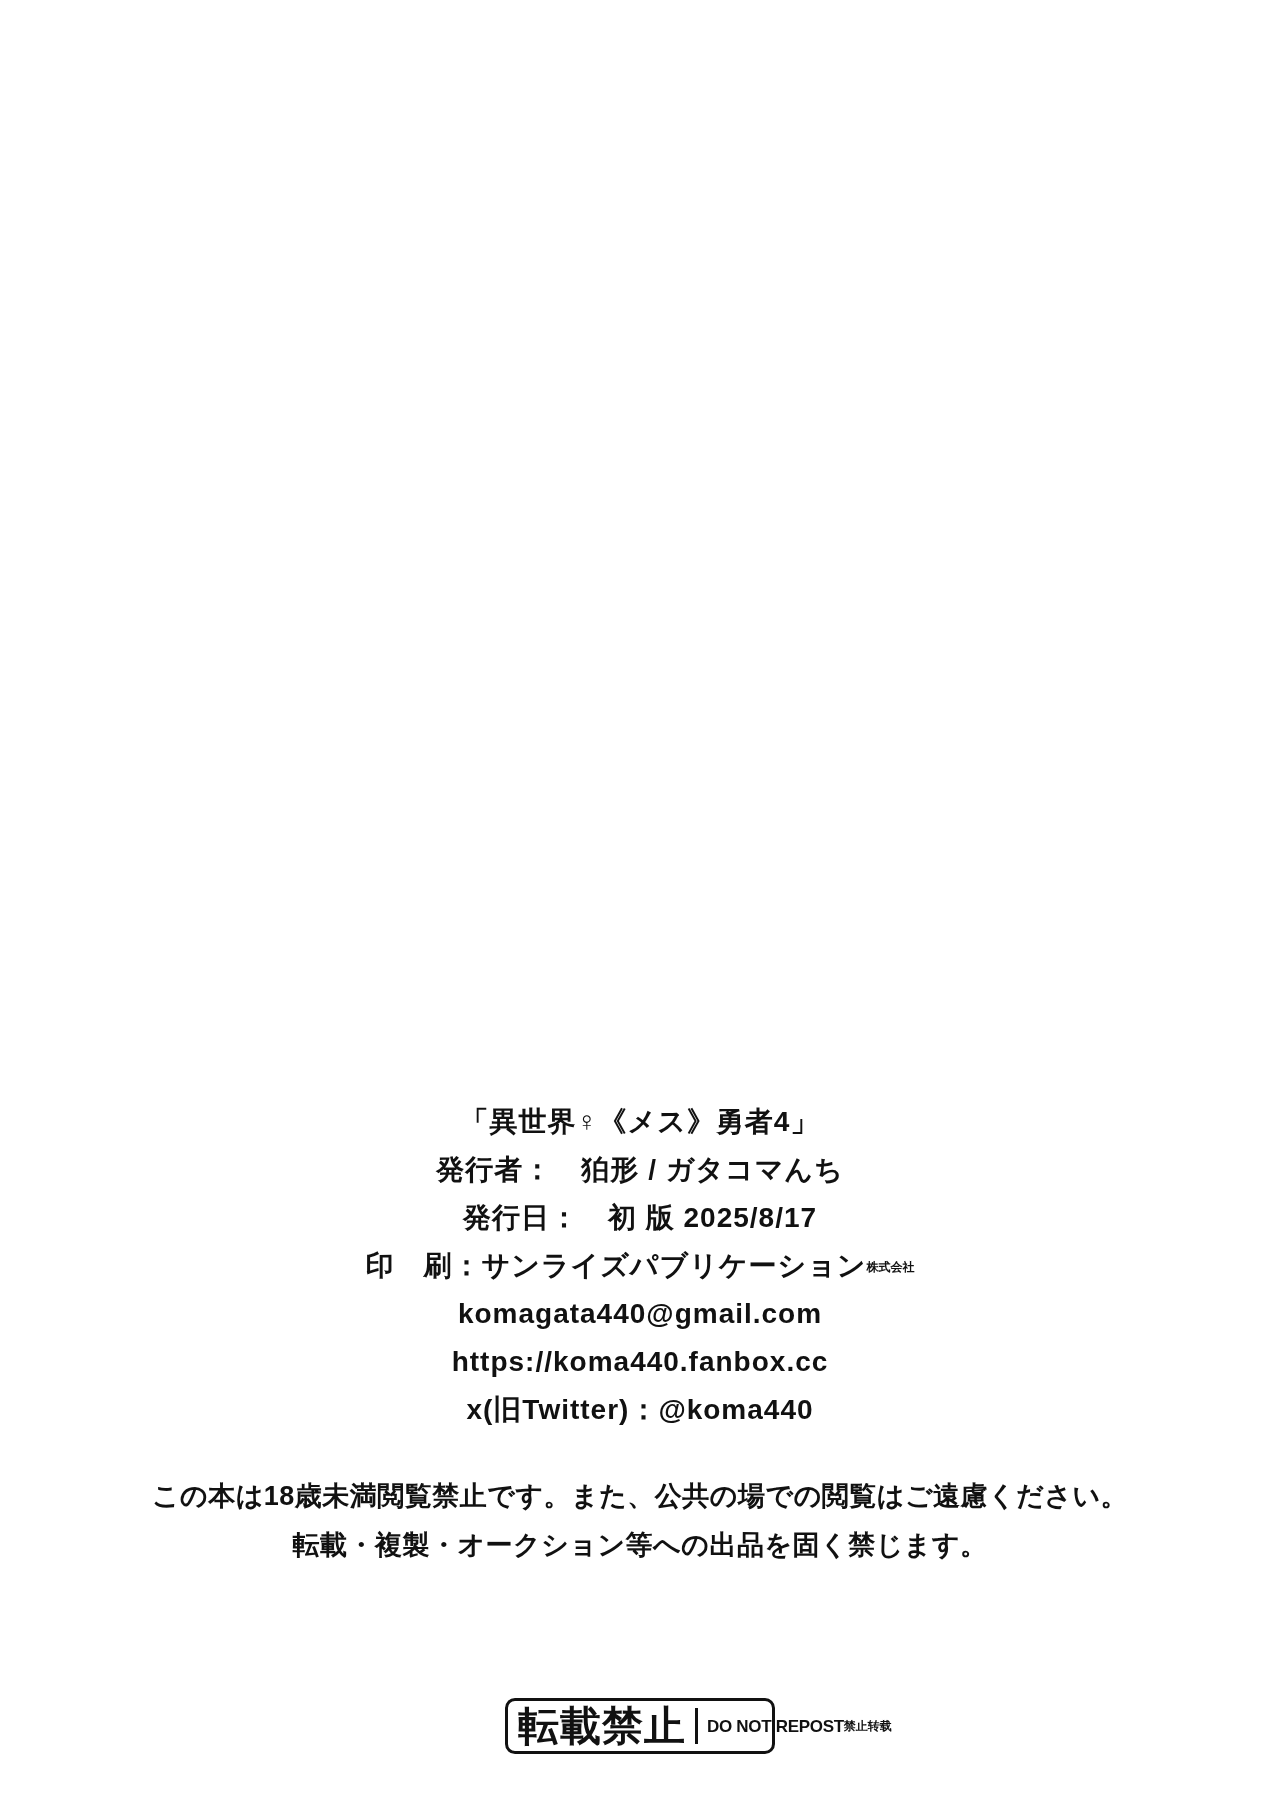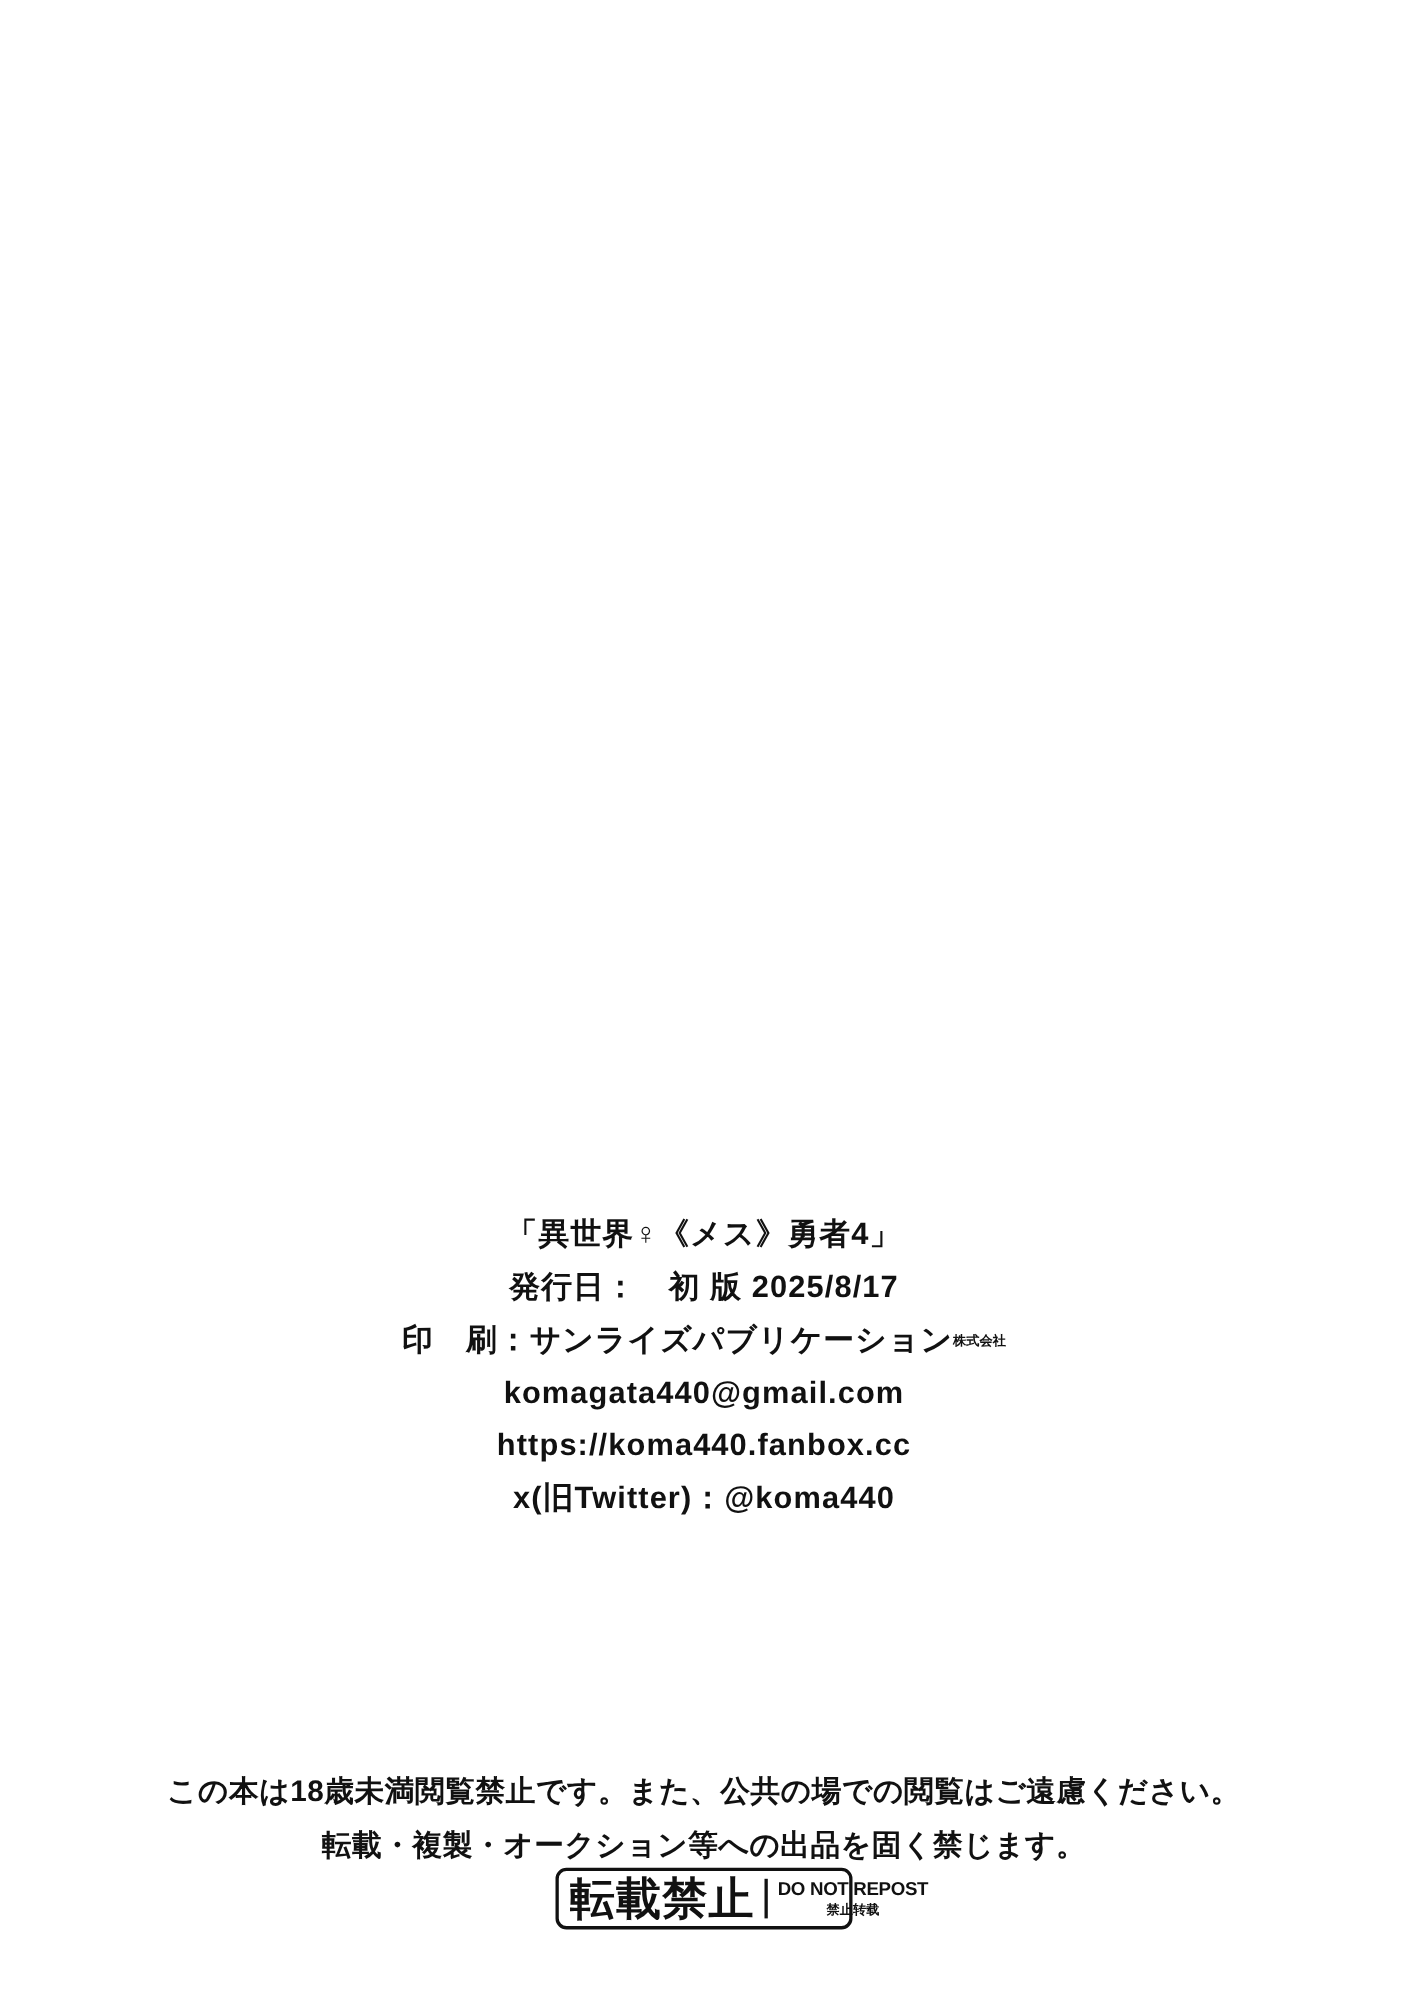--- a/index.html
+++ b/index.html
@@ -30,21 +30,21 @@
     display: inline-flex;
     flex-direction: row;
     font-size: 12px;
     line-height: 13px;
     letter-spacing: 0;
     vertical-align: 4px;
     text-align: left;
   }
   .notice {
     position: absolute;
-    top: 1588px;
+    top: 1456px;
     left: 0;
     right: 0;
     text-align: center;
     font-size: 27px;
     line-height: 49px;
     letter-spacing: 0.5px;
   }
   .repost-badge {
     position: absolute;
     top: 1682px;
@@ -67,43 +67,44 @@
     white-space: nowrap;
   }
   .badge-divider {
     width: 3px;
     height: 36px;
     background: #111111;
     flex: 0 0 auto;
   }
   .badge-right {
     display: flex;
-    flex-direction: column;
+    flex-direction: row;
     justify-content: center;
-    text-align: center;
+    text-align: right;
   }
   .badge-en {
     font-size: 17px;
     line-height: 19px;
     letter-spacing: -0.3px;
     white-space: nowrap;
   }
   .badge-cn {
     font-size: 12px;
     line-height: 18px;
     white-space: nowrap;
   }
 </style>
 </head>
 <body>
 
 <div class="page">
 
   <div class="colophon">
     <div class="line">「異世界♀《メス》勇者4」</div>
+    <div class="line"><span>発行者：　</span><span>狛形 / ガタコマんち</span></div>
     <div class="line"><span>発行日：　</span><span>初 版 2025/8/17</span></div>
     <div class="line"><span>印　刷：</span><span>サンライズパブリケーション</span><span class="corp-stack"><span>株式</span><span>会社</span></span></div>
     <div class="line">komagata440@gmail.com</div>
     <div class="line">https://koma440.fanbox.cc</div>
     <div class="line">x(旧Twitter)：@koma440</div>
   </div>
 
   <div class="notice">
     <div>この本は18歳未満閲覧禁止です。また、公共の場での閲覧はご遠慮ください。</div>
     <div>転載・複製・オークション等への出品を固く禁じます。</div>

